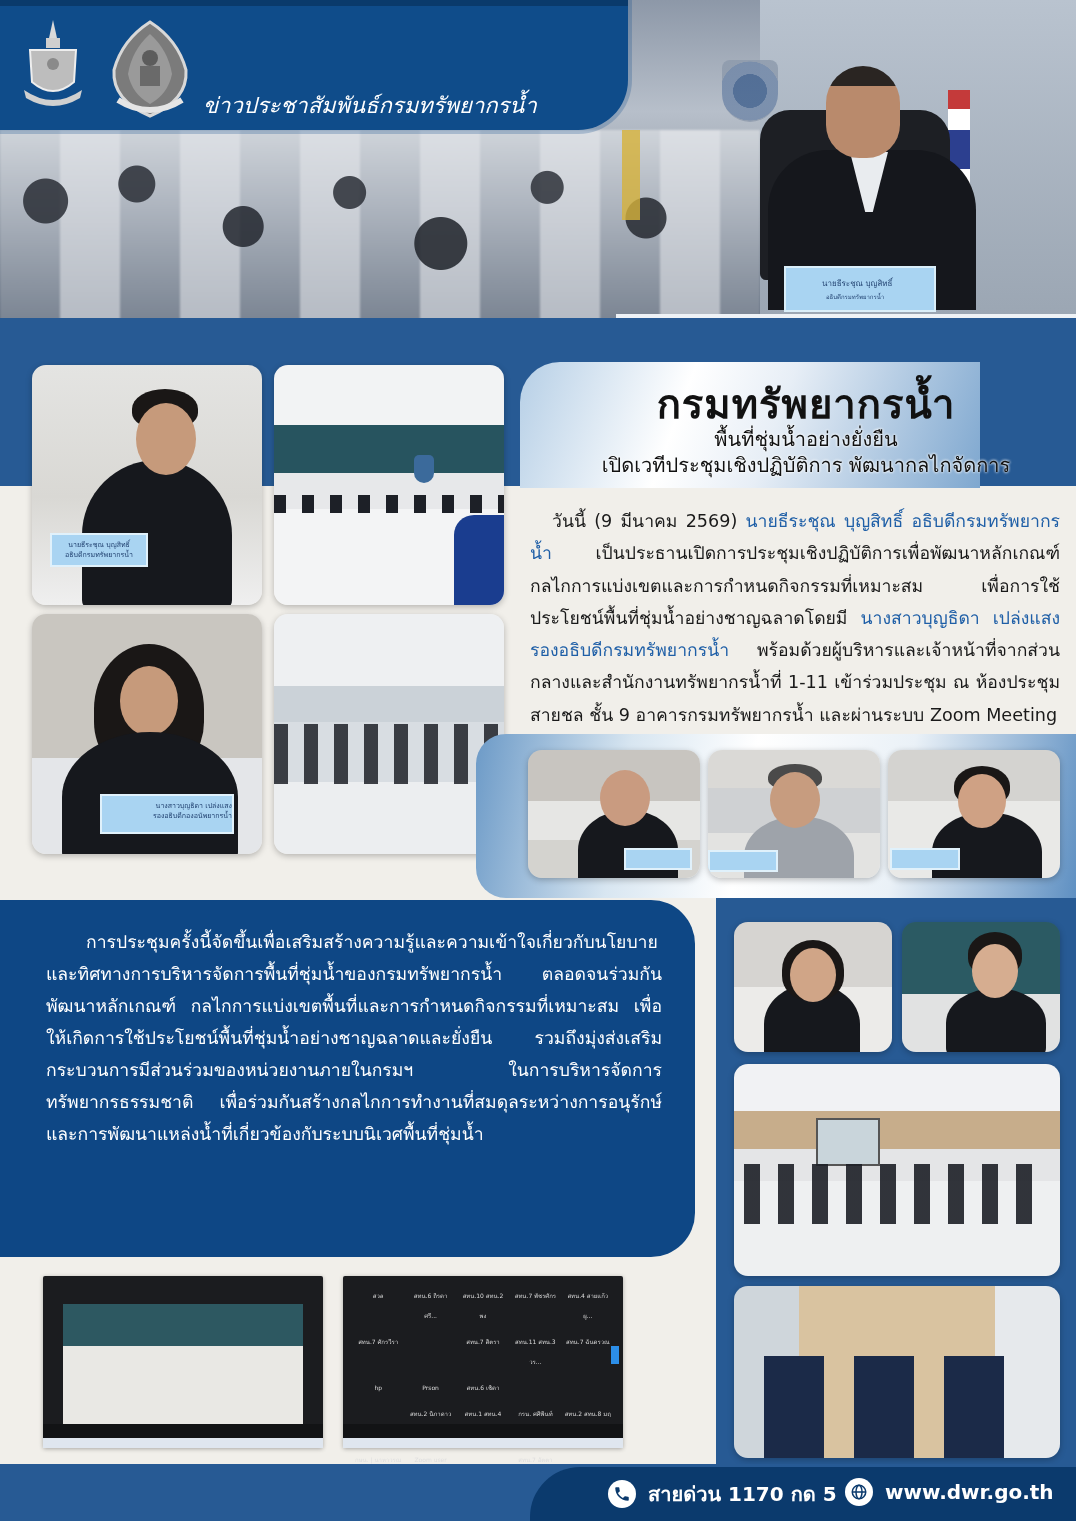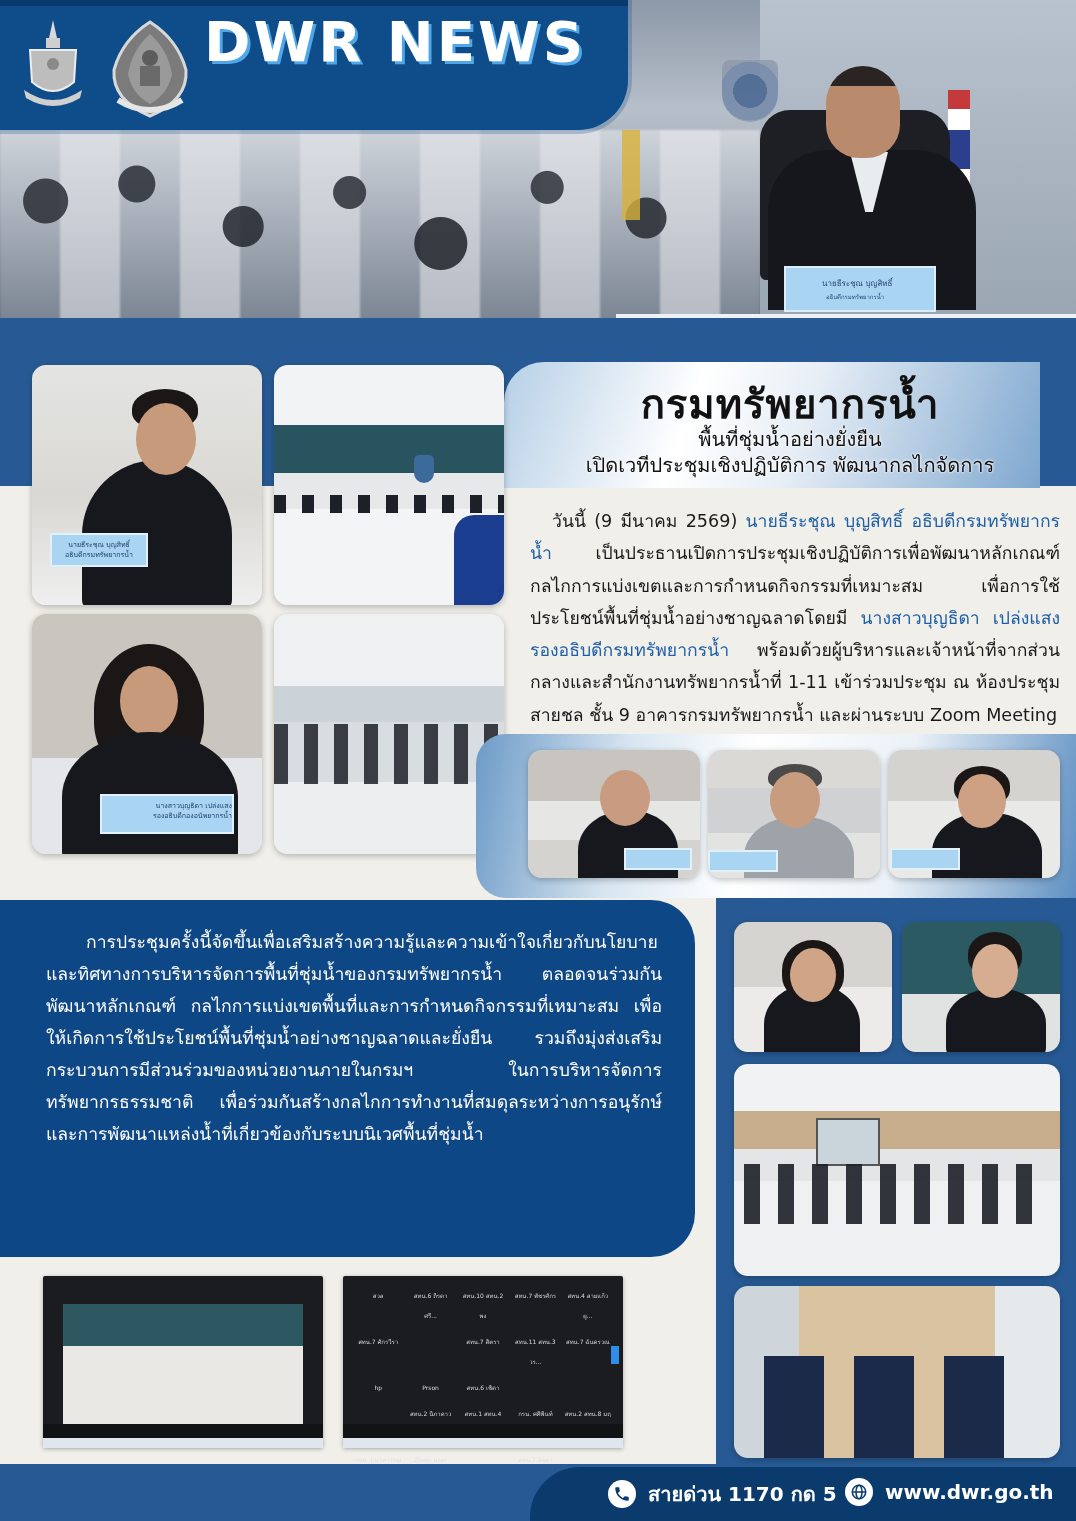--- a/index.html
+++ b/index.html
@@ -51,21 +51,21 @@
   .ph-a { left:32px; top:365px; width:230px; height:240px; background:linear-gradient(180deg,#e4e4e2 0%,#d9d8d4 55%,#efefef 100%); }
   .ph-b { left:274px; top:365px; width:230px; height:240px; background:linear-gradient(180deg,#f2f3f4 0 25%,#27545f 25% 45%,#e7e8ea 45% 60%,#f3f4f5 60%); }
   .ph-c { left:32px; top:614px; width:230px; height:240px; background:linear-gradient(180deg,#c9c6c0 0 60%,#e4e6e9 60%); }
   .ph-d { left:274px; top:614px; width:230px; height:240px; background:linear-gradient(180deg,#eef0f2 0 30%,#cbd2d8 30% 45%,#d8dde2 45% 70%,#eceef0 70%); }
   .figure { position:absolute; border-radius:50% 50% 10px 10px; background:#16181d; }
   .face { position:absolute; border-radius:50%; background:#c69a7b; }
   .hair { position:absolute; border-radius:50% 50% 40% 40%; background:#1a1716; }
   .plate { position:absolute; background:#a9d4f2; border:2px solid #e0f1fb; color:#1f3f6e; font-size:7px; text-align:center; line-height:1.4; padding-top:6px; box-sizing:border-box; }
 
   
-  .headline-card { left:504px; top:362px; width:536px; height:126px; background:linear-gradient(110deg,#b6cfe6 0%,#ffffff 35%,#e7eef6 55%,#7ea7cf 100%); border-radius:40px 0 0 0; }
+  .headline-card { left:520px; top:362px; width:460px; height:126px; background:linear-gradient(110deg,#b6cfe6 0%,#ffffff 35%,#e7eef6 55%,#7ea7cf 100%); border-radius:40px 0 0 0; }
   .headline-1 { position:absolute; left:0; width:572px; top:10px; text-align:center; font-family:"DejaVu Serif", serif; font-weight:bold; font-size:40px; color:#111; letter-spacing:1px; }
   .headline-2 { position:absolute; left:0; width:572px; top:64px; text-align:center; font-size:20px; color:#111; text-shadow:0 0 3px #fff,0 0 3px #fff; line-height:26px; }
 
   
   .intro { left:530px; top:505px; width:530px; font-size:17.6px; color:#1a1a1a; line-height:32.3px; text-align:justify; }
   .intro .hl { color:#1f5fa7; }
   .intro p { margin:0; text-indent:22px; }
 
   
   .trio-card { left:476px; top:734px; width:600px; height:164px; background:linear-gradient(100deg,#6c9ac7 0%,#d8e6f1 25%,#ffffff 45%,#eaf1f7 70%,#5f90c2 100%); border-radius:30px 0 0 30px; }
@@ -132,21 +132,21 @@
     <circle cx="31" cy="44" r="6" fill="#8a8a8a"></circle>
     <path d="M2 70 Q31 90 60 70 L58 78 Q31 94 4 78 Z" fill="#d0d0d0"></path>
   </svg>
   <svg class="logo logo2" viewBox="0 0 84 98">
     <path d="M42 2 Q70 20 78 50 Q80 80 42 96 Q4 80 6 50 Q14 20 42 2 Z" fill="#7b7b7b" stroke="#d8d8d8" stroke-width="3"></path>
     <path d="M42 14 Q60 30 64 54 Q60 74 42 84 Q24 74 20 54 Q24 30 42 14 Z" fill="#9a9a9a"></path>
     <circle cx="42" cy="38" r="8" fill="#5c5c5c"></circle>
     <rect x="32" y="46" width="20" height="20" fill="#6a6a6a"></rect>
     <path d="M10 80 Q42 100 74 80" stroke="#e5e5e5" stroke-width="6" fill="none"></path>
   </svg>
-  <div class="title-en">DWR NEWS</div>
+  <div class="title-th">ข่าวประชาสัมพันธ์กรมทรัพยากรน้ำ</div>
 </div>
 
 <div class="abs blue-band"></div>
 <div class="abs cream-1"></div>
 
 <div class="abs headline-card">
   <div class="headline-1">กรมทรัพยากรน้ำ</div>
   <div class="headline-2">
     <div>พื้นที่ชุ่มน้ำอย่างยั่งยืน</div>
     <div>เปิดเวทีประชุมเชิงปฏิบัติการ พัฒนากลไกจัดการ</div>

